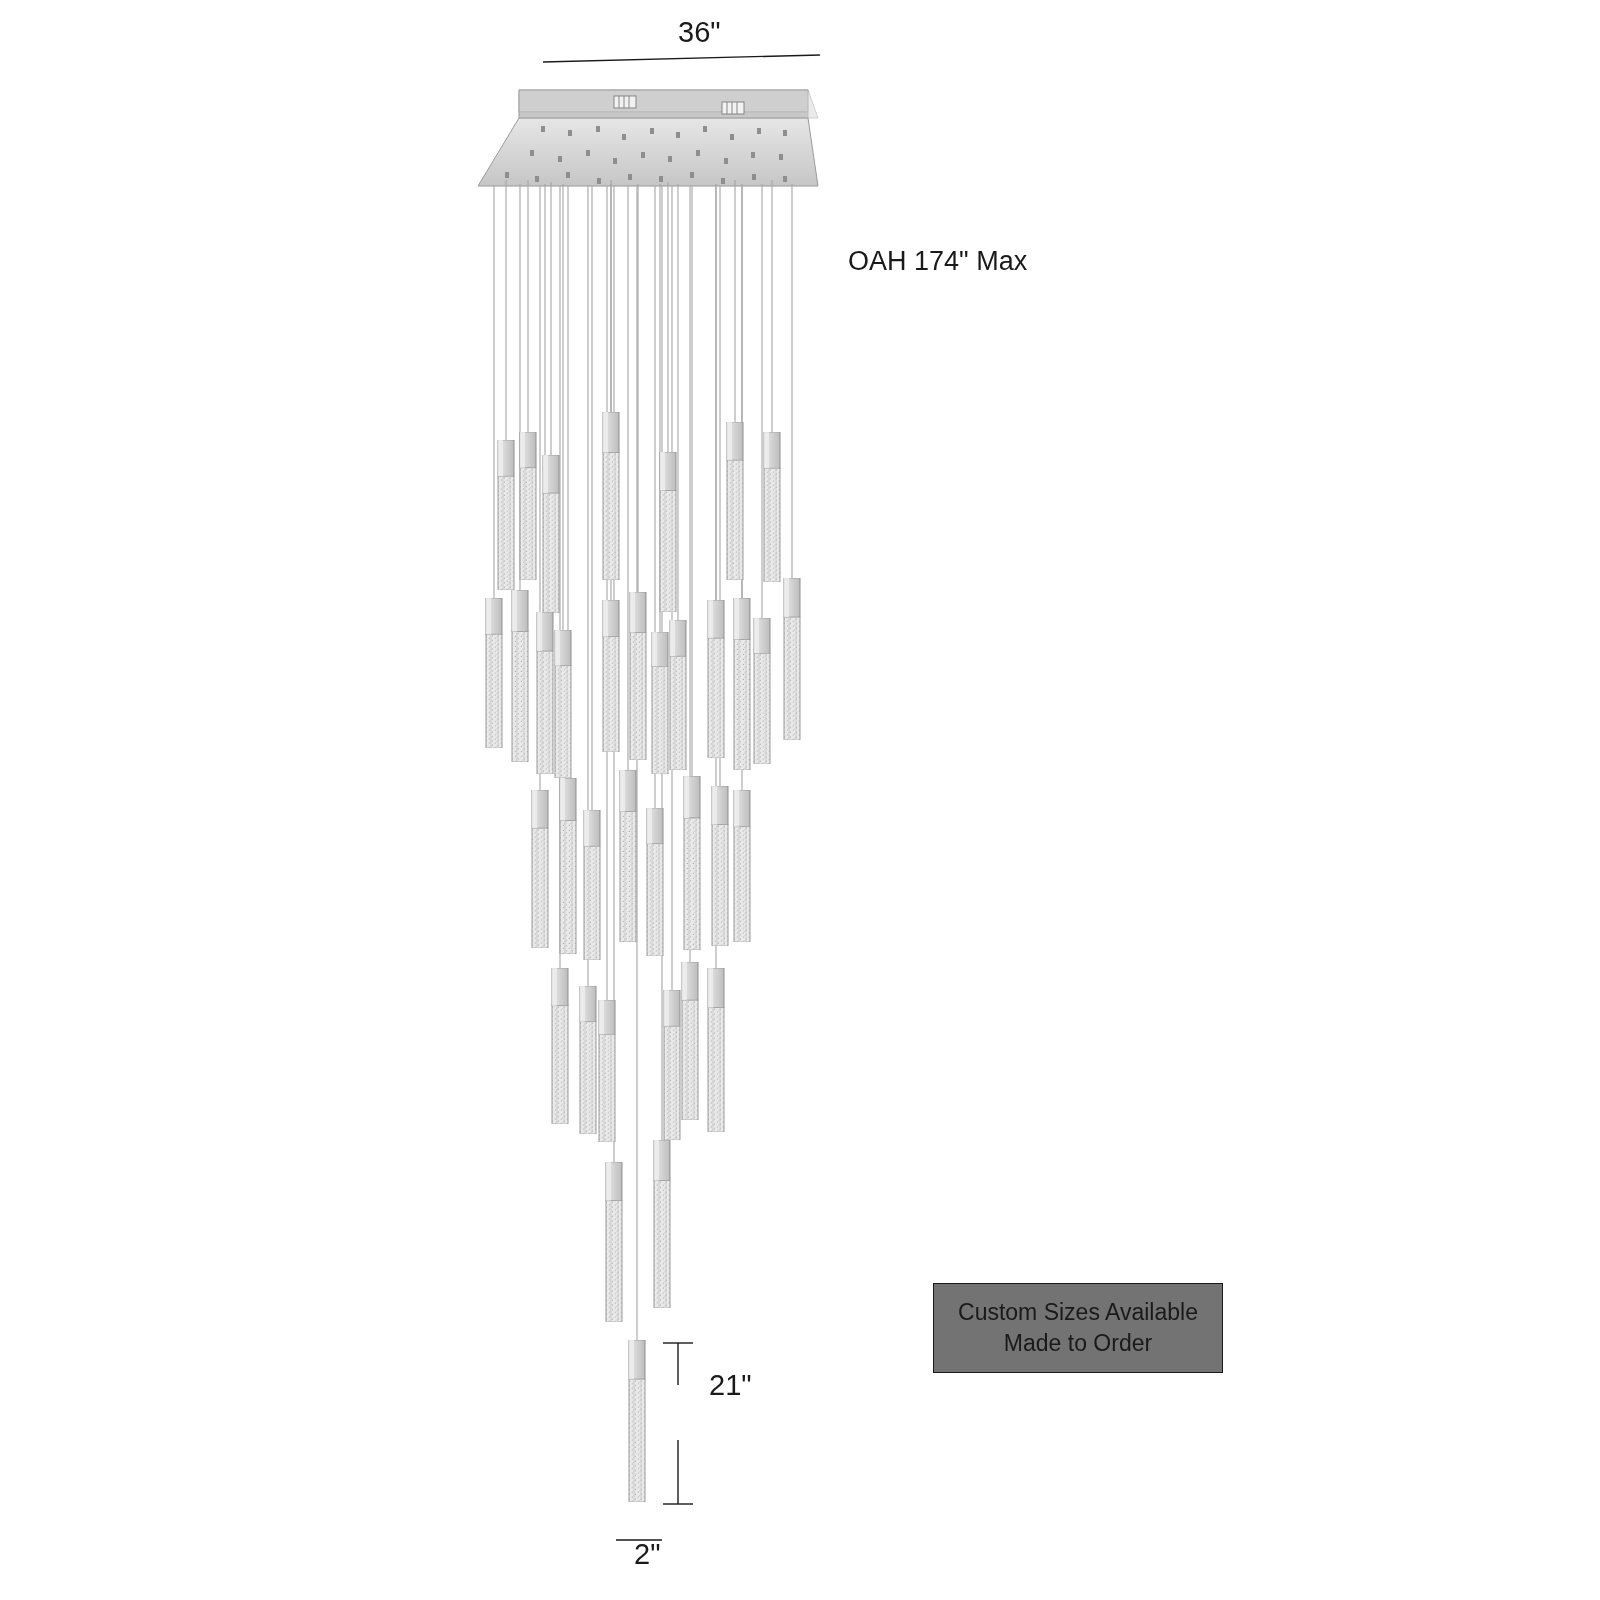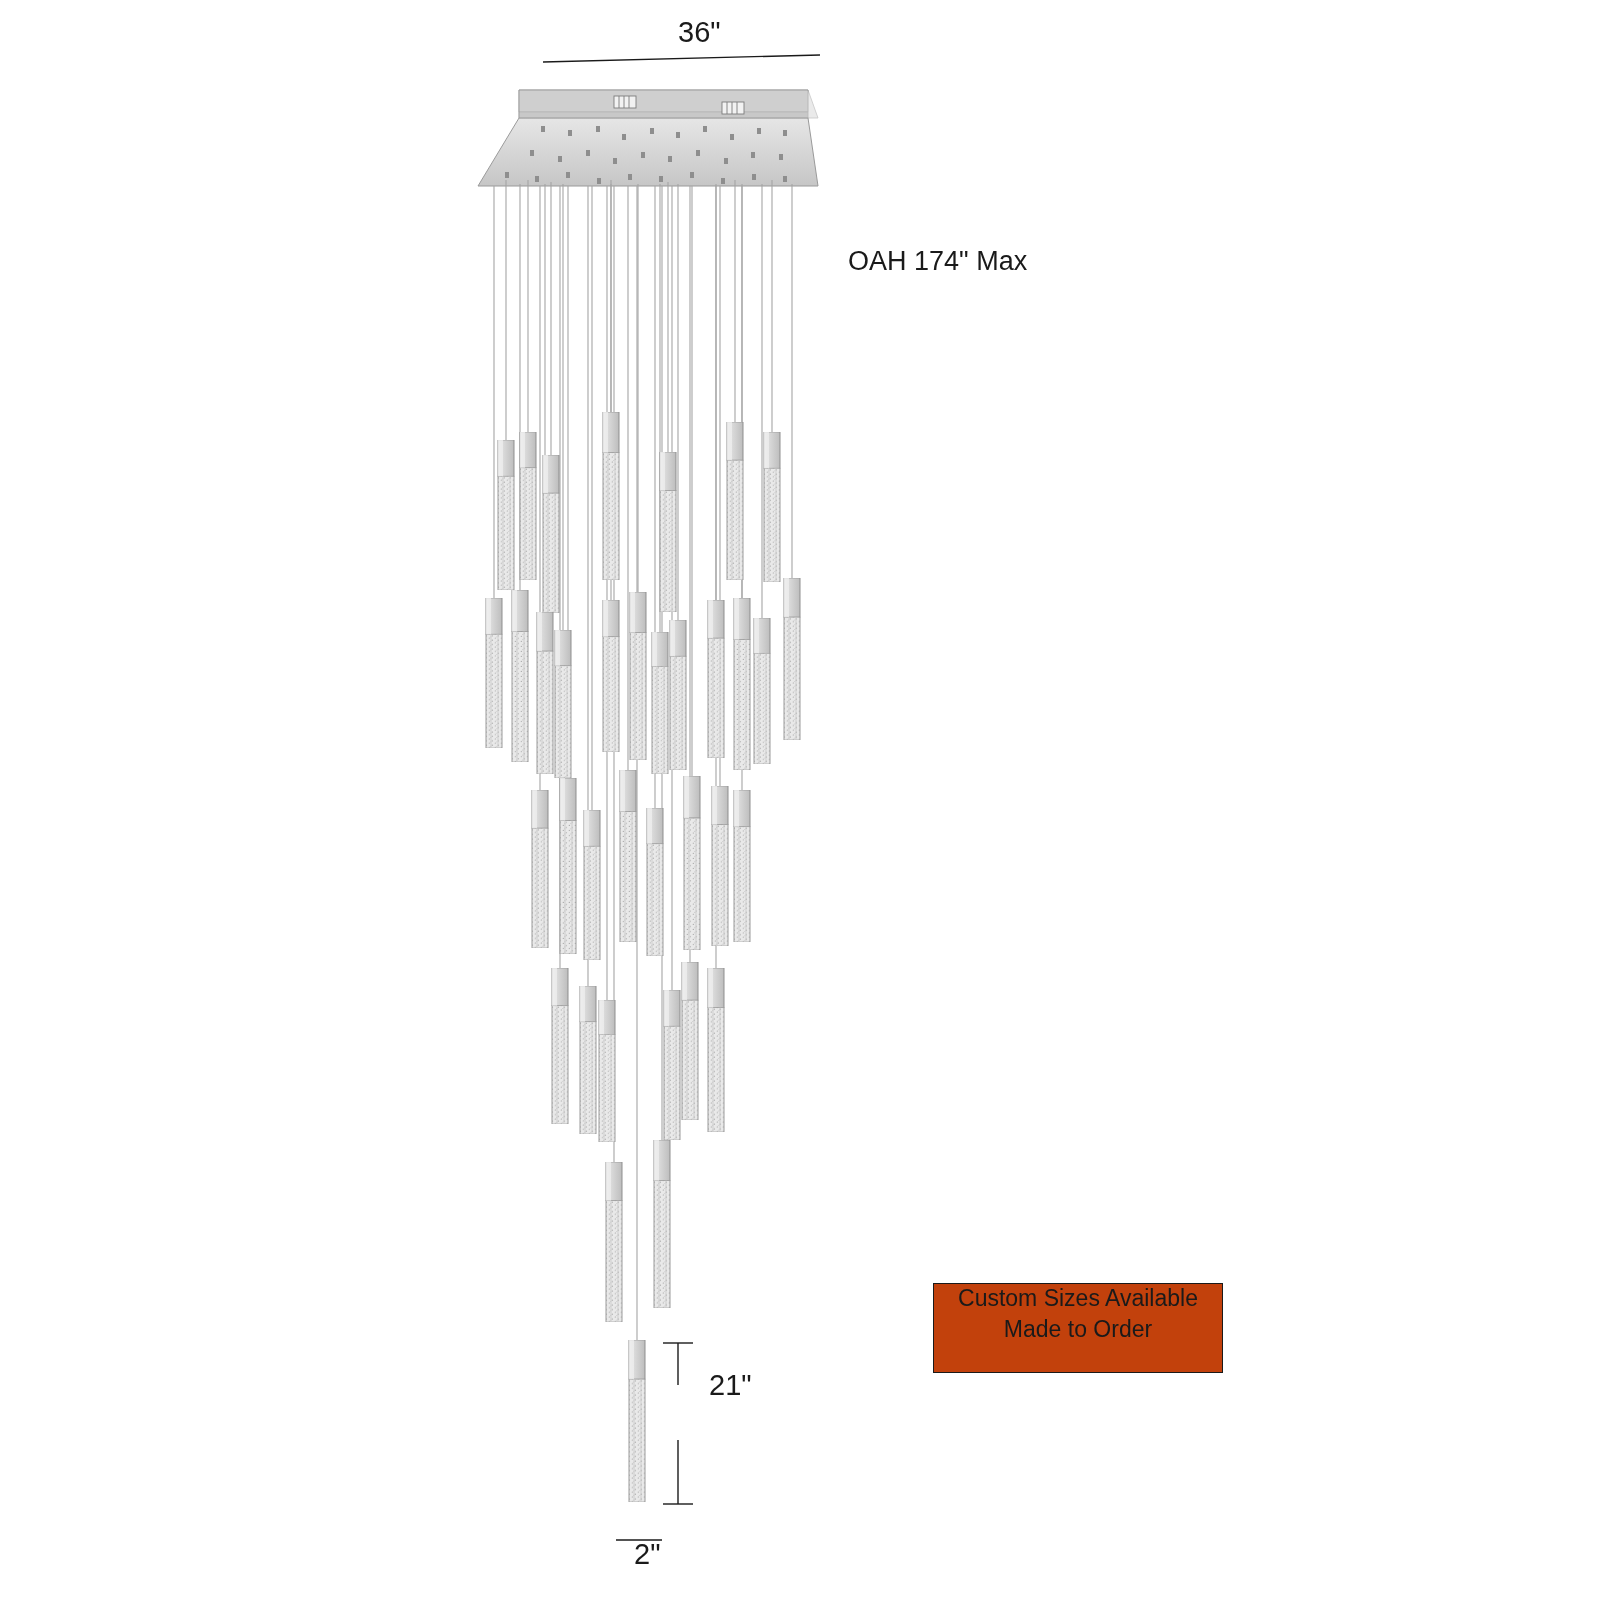--- a/index.html
+++ b/index.html
@@ -50,25 +50,25 @@
     left: 634px;
     top: 1538px;
   }
   .note-box {
     position: absolute;
     left: 933px;
     top: 1283px;
     width: 288px;
     height: 88px;
     border: 1.6px solid #1a1a1a;
-    background: #c2410c;
+    background: #737373;
     display: flex;
     flex-direction: column;
     align-items: center;
-    justify-content: flex-start;
+    justify-content: center;
     gap: 2px;
   }
   .note-line {
     font-size: 23px;
     color: #1a1a1a;
     line-height: 1.25;
     white-space: nowrap;
   }
 </style>
 </head>

